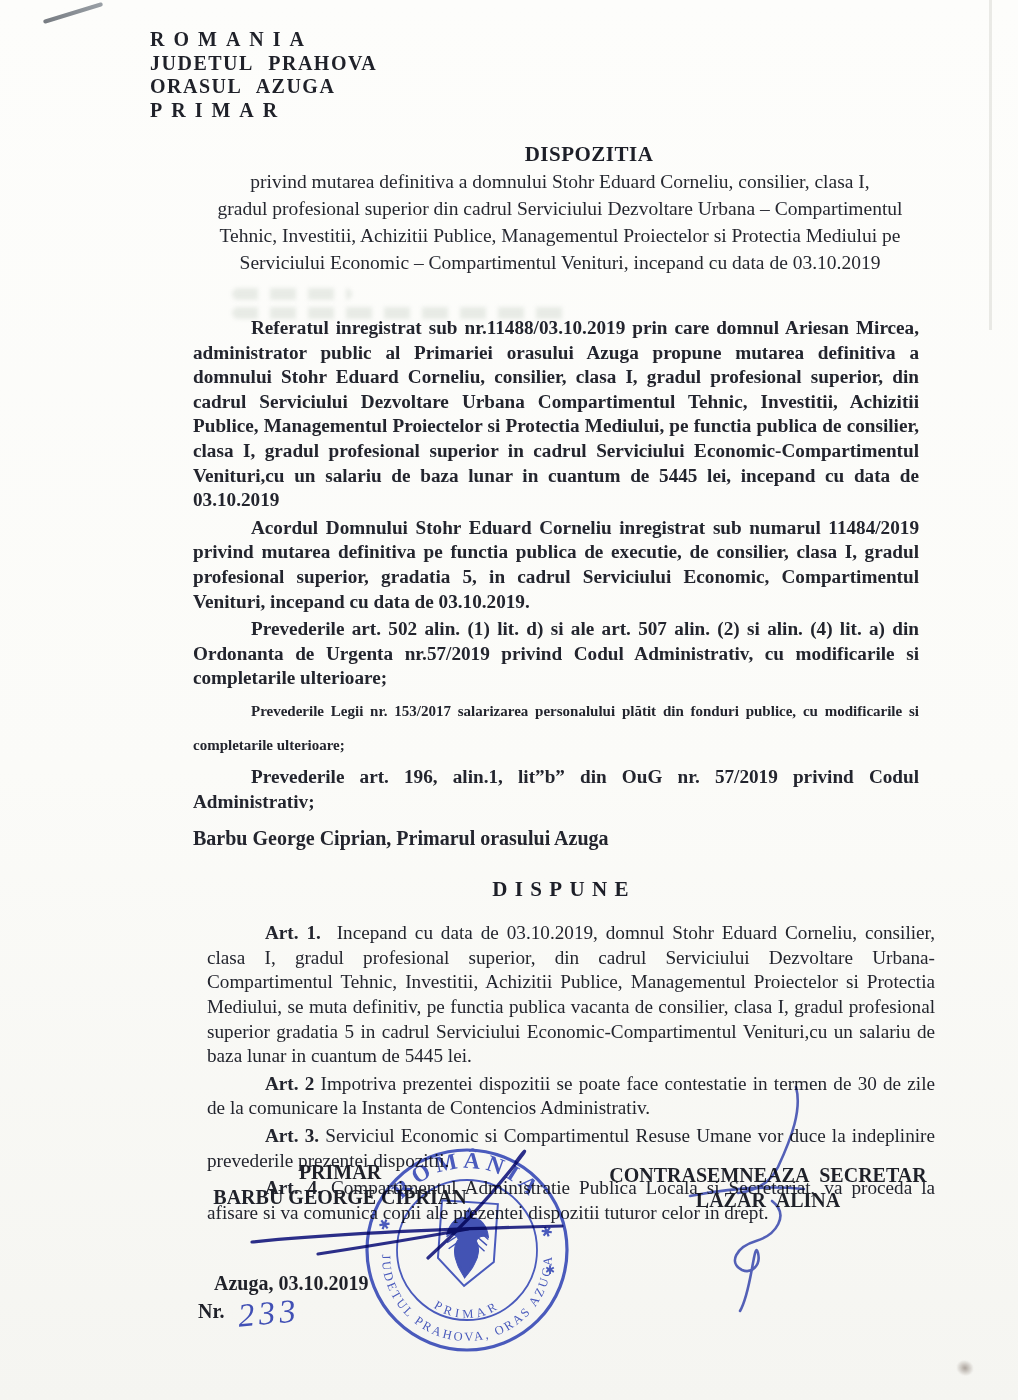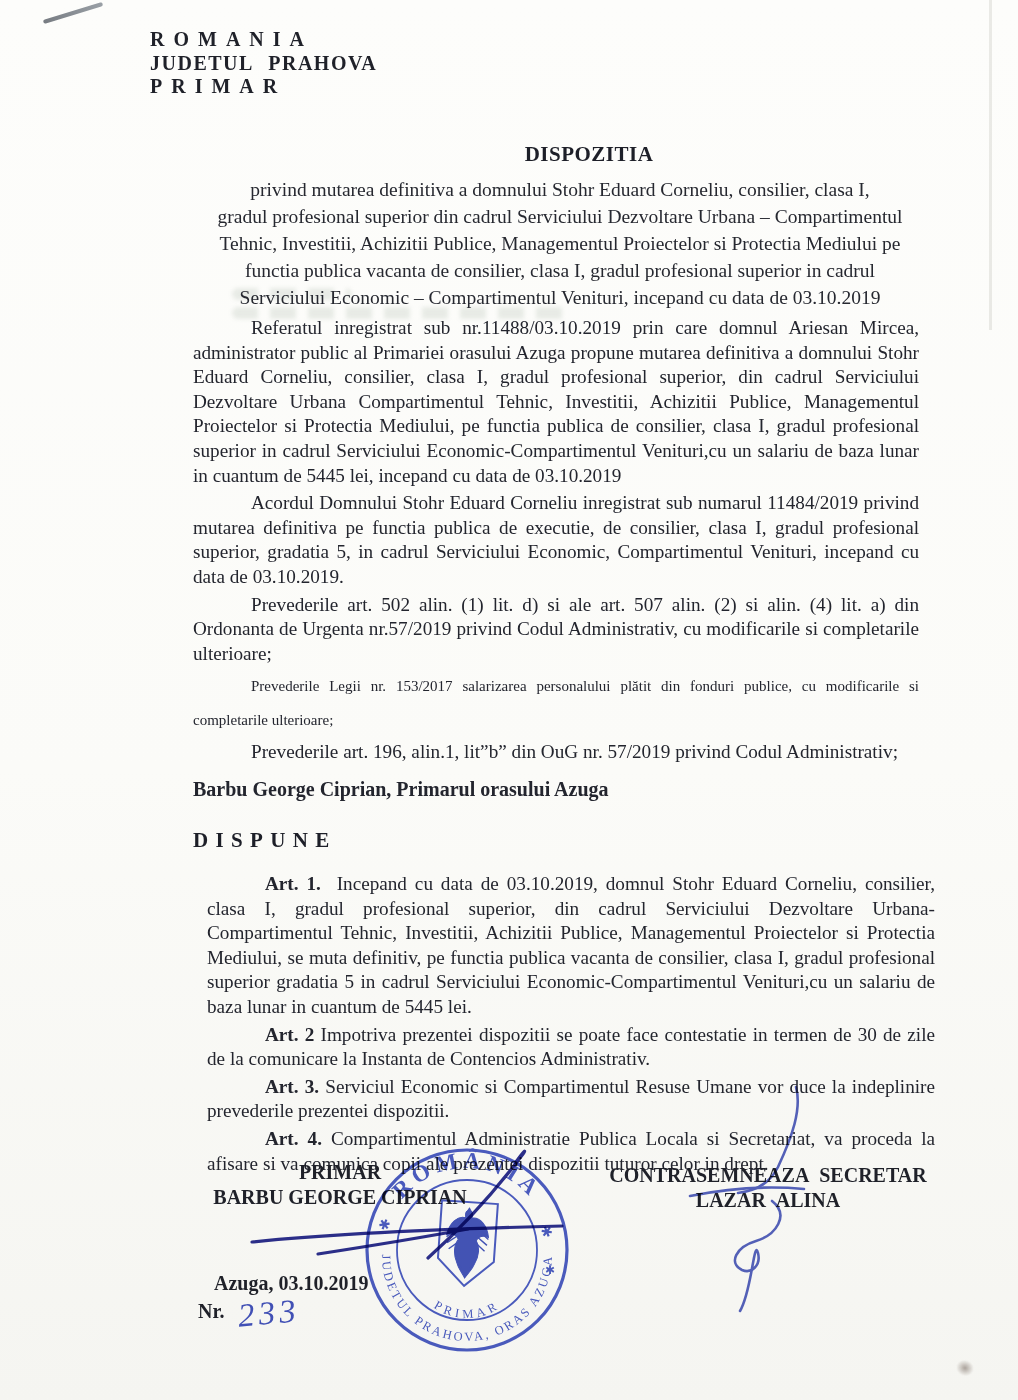--- a/index.html
+++ b/index.html
@@ -27,29 +27,29 @@
   
   .letterhead{position:absolute;left:150px;top:28px;width:850px;text-align:left;
     font-weight:bold;font-size:20px;line-height:23.5px;color:#1f2129;}
   .tracked-wide{letter-spacing:.45em;}
   .tracked-med{letter-spacing:1.5px;word-spacing:9px;}
 
   
   .doc-title{position:absolute;left:164px;top:142px;width:850px;text-align:center;
     font-weight:bold;font-size:21px;color:#1d1f28;letter-spacing:.5px;}
   .subtitle{position:absolute;left:148px;top:168px;width:824px;text-align:center;
-    font-size:19.5px;line-height:27px;color:#262830;margin-top:8px;}
+    font-size:19.5px;line-height:27px;color:#262830;}
 
   
   .body-col{position:absolute;left:193px;top:316px;width:742px;
     font-size:19.2px;line-height:24.6px;text-align:justify;}
-  .para{margin:0 16px 3px 0;text-indent:58px;}
+  .para{margin:0 16px 3px 0;text-indent:58px;font-weight:bold;}
   .para.law-emph{font-size:15px;line-height:34px;}
   .issuer{margin:12px 0 0 0;font-weight:bold;text-indent:0;font-size:20px;}
-  .dispune{margin:26px 0 20px 0;text-align:left;font-weight:bold;font-size:21px;
+  .dispune{margin:26px 0 20px 0;text-align:center;font-weight:bold;font-size:21px;
     letter-spacing:.35em;color:#1d1f28;}
   .article{margin:0 0 3px 14px;text-indent:58px;font-family:Liberation Serif, serif;}
   .article .art-label{font-weight:bold;}
 
   
   .sig-left{position:absolute;left:195px;top:1160px;width:290px;text-align:center;
     font-weight:bold;font-size:20px;line-height:25px;color:#1f2129;}
   .sig-right{position:absolute;left:603px;top:1163px;width:330px;text-align:center;
     font-weight:bold;font-size:20px;line-height:25px;color:#1f2129;word-spacing:6px;}
 
@@ -74,30 +74,30 @@
 
   <div class="staple-mark"></div>
   <div class="edge-streak"></div>
   <div class="bleed-ghost ghost1"></div>
   <div class="bleed-ghost ghost2"></div>
   <div class="corner-smudge"></div>
 
   <div class="letterhead">
     <div class="tracked-wide">ROMANIA</div>
     <div class="tracked-med">JUDETUL PRAHOVA</div>
+    <div class="tracked-med">ORASUL AZUGA</div>
     <div class="tracked-wide">PRIMAR</div>
   </div>
 
   <div class="doc-title">DISPOZITIA</div>
 
   <div class="subtitle">
     <div>privind mutarea definitiva a domnului Stohr Eduard Corneliu, consilier, clasa I,</div>
     <div>gradul profesional superior din cadrul Serviciului Dezvoltare Urbana – Compartimentul</div>
     <div>Tehnic, Investitii, Achizitii Publice, Managementul Proiectelor si Protectia Mediului pe</div>
-    <div>functia publica vacanta de consilier, clasa I, gradul profesional superior in cadrul</div>
     <div>Serviciului Economic – Compartimentul Venituri, incepand cu data de 03.10.2019</div>
   </div>
 
   <div class="body-col">
     <p class="para">Referatul inregistrat sub nr.11488/03.10.2019 prin care domnul Ariesan Mircea, administrator public al Primariei orasului Azuga propune mutarea definitiva a domnului Stohr Eduard Corneliu, consilier, clasa I, gradul profesional superior, din cadrul Serviciului Dezvoltare Urbana Compartimentul Tehnic, Investitii, Achizitii Publice, Managementul Proiectelor si Protectia Mediului, pe functia publica de consilier, clasa I, gradul profesional superior in cadrul Serviciului Economic-Compartimentul Venituri,cu un salariu de baza lunar in cuantum de 5445 lei, incepand cu data de 03.10.2019</p>
     <p class="para">Acordul Domnului Stohr Eduard Corneliu inregistrat sub numarul 11484/2019 privind mutarea definitiva pe functia publica de executie,  de consilier, clasa I, gradul profesional superior, gradatia 5, in cadrul Serviciului Economic, Compartimentul  Venituri, incepand cu data de 03.10.2019.</p>
     <p class="para">Prevederile art. 502 alin. (1) lit. d) si ale art. 507 alin. (2)  si  alin. (4) lit. a) din Ordonanta de Urgenta nr.57/2019 privind Codul Administrativ, cu modificarile si completarile ulterioare;</p>
     <p class="para law-emph">Prevederile Legii nr. 153/2017 salarizarea personalului plătit din fonduri publice, cu modificarile si completarile ulterioare;</p>
     <p class="para">Prevederile art. 196, alin.1, lit”b” din OuG nr. 57/2019 privind Codul Administrativ;</p>
 

